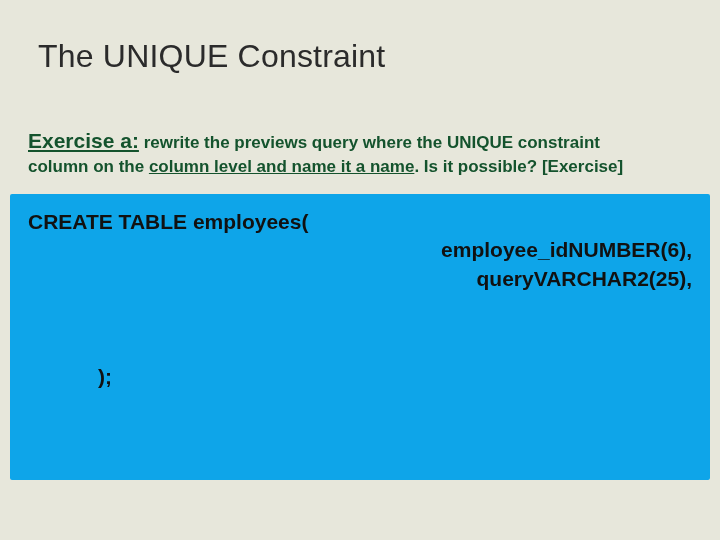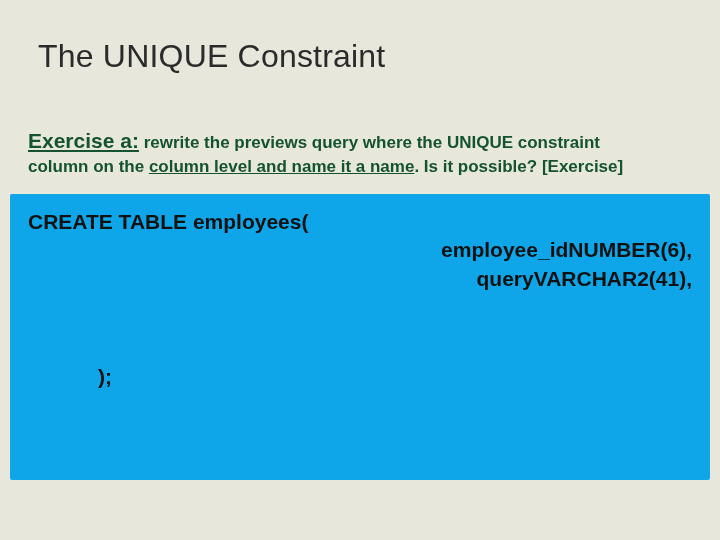--- a/index.html
+++ b/index.html
@@ -76,15 +76,15 @@
 
 <div class="slide">
 
   <div class="title">The UNIQUE Constraint</div>
 
   <div class="exercise">
     <span class="label">Exercise a:</span><span class="body"> rewrite the previews query where the UNIQUE constraint</span><br>
     <span class="body">column on the </span><span class="body under">column level and name it a name</span><span class="body">. Is it possible? [Exercise]</span>
   </div>
 
-  <div class="codebox"><span class="row">CREATE TABLE employees(</span><span class="row ind1"><span class="colname">employee_id</span><span>NUMBER(6),</span></span><span class="row ind1"><span class="colname2">query</span><span>VARCHAR2(41),</span></span><span class="closeparen">);</span></div>
+  <div class="codebox"><span class="row">CREATE TABLE employees(</span><span class="row ind1"><span class="colname">employee_id</span><span>NUMBER(6),</span></span><span class="row ind1"><span class="colname2">query</span><span>VARCHAR2(25),</span></span><span class="closeparen">);</span></div>
 
 </div>
 
 </body></html>

